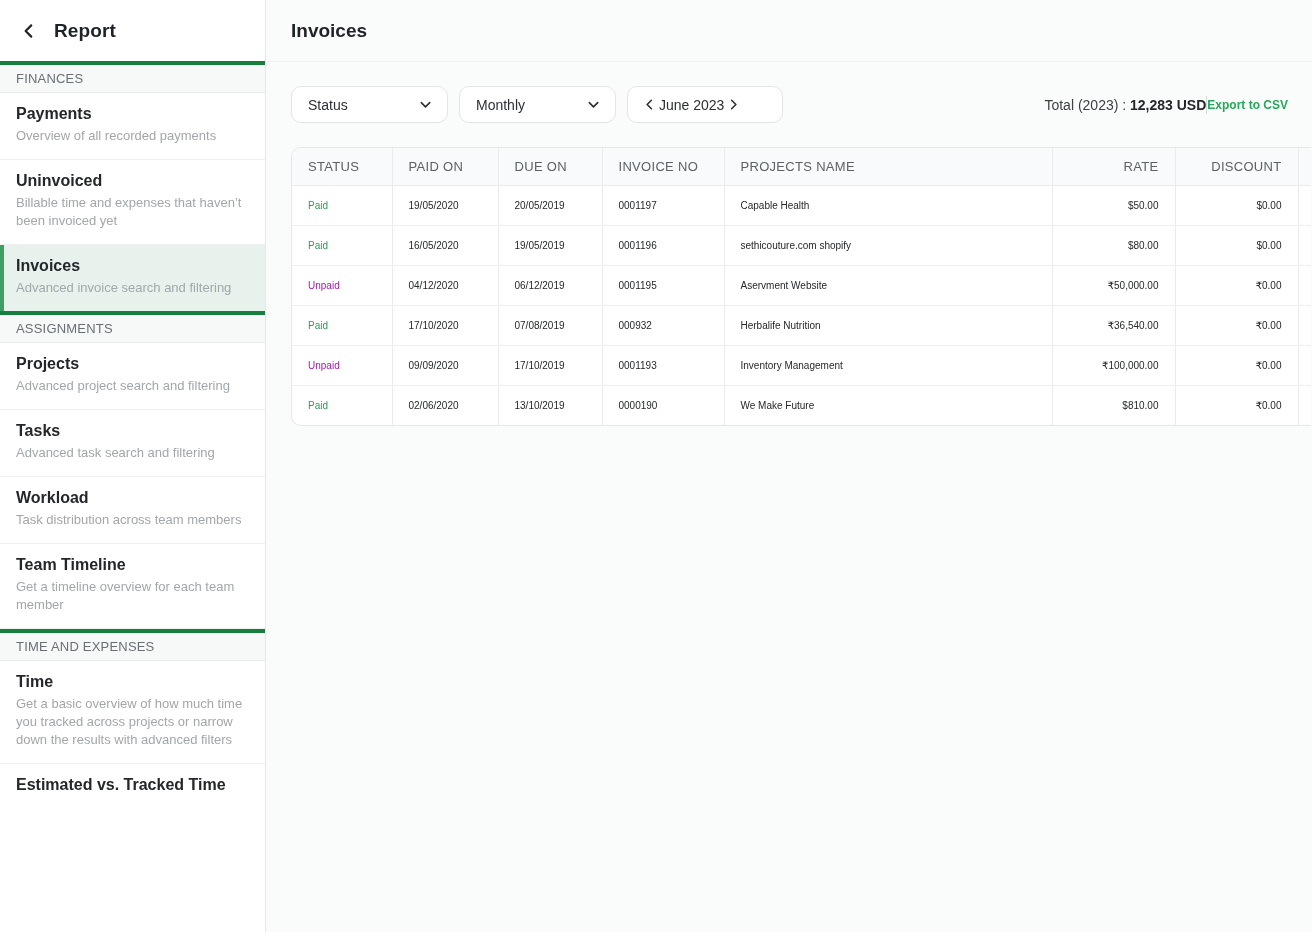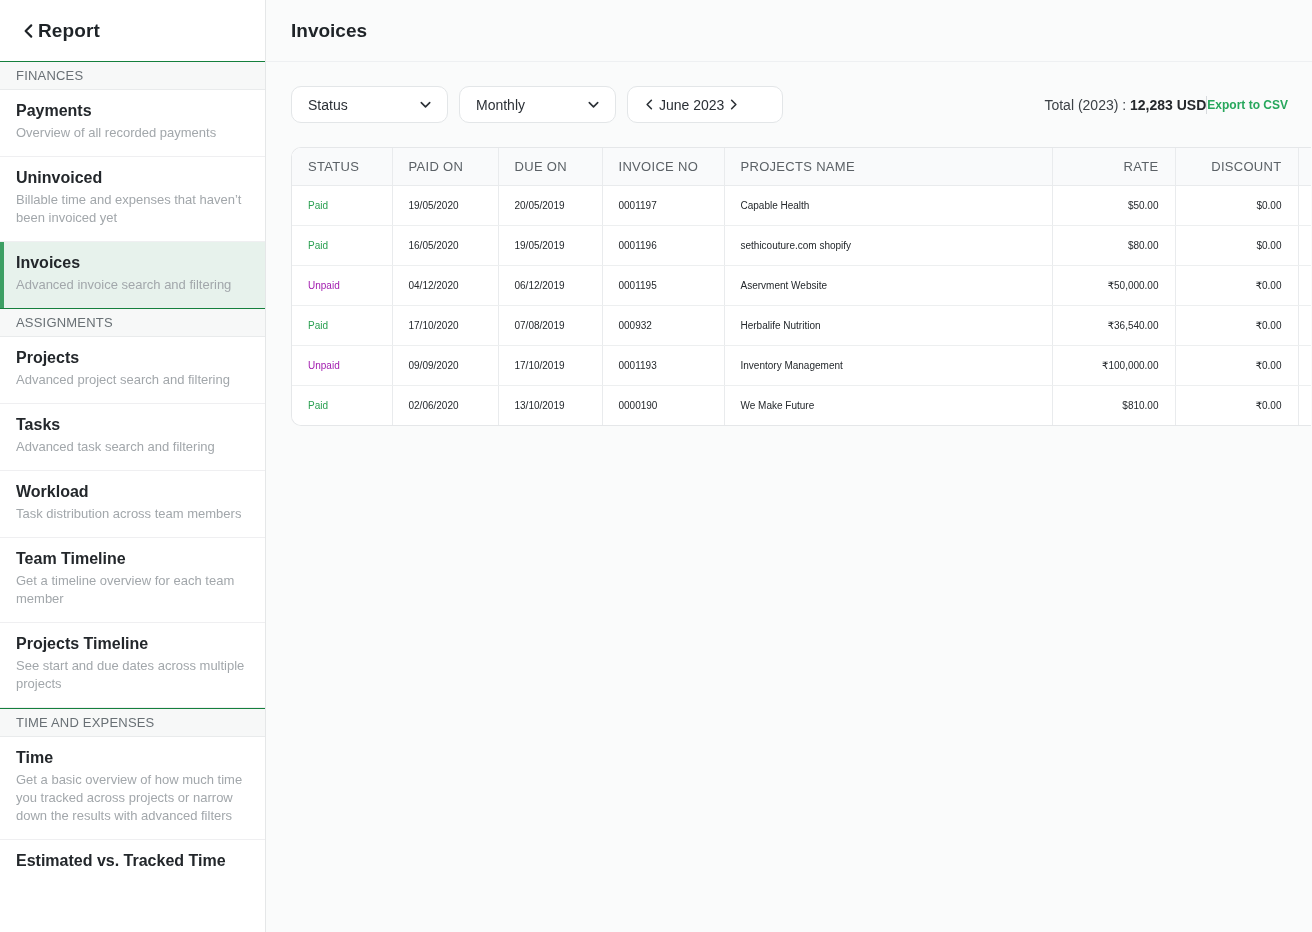--- a/index.html
+++ b/index.html
@@ -2,24 +2,24 @@
 <html><head>
 <meta charset="utf-8">
 <style>
   * { margin:0; padding:0; box-sizing:border-box; }
   html,body { width:1312px; height:932px; overflow:hidden; background:#fff;
     font-family:"Liberation Sans","DejaVu Sans",sans-serif; }
 
   
   .sidebar { position:absolute; left:0; top:0; width:266px; height:932px;
     background:#fff; border-right:1px solid #e5e7e8; overflow:hidden; }
-  .sidebar-header { height:61px; display:flex; align-items:center; padding:0 16px 0 20px; gap:0; }
+  .sidebar-header { height:61px; display:flex; align-items:center; padding:0 16px 0 20px; gap:16px; }
   .back-btn { display:flex; align-items:center; cursor:pointer; }
   .sidebar-title { font-size:19px; font-weight:700; color:#1e2327; letter-spacing:.1px; }
-  .section-bar { background:#f7f8f8; border-top:1px solid #15803d; border-bottom:1px solid #e9ebec;
+  .section-bar { background:#f7f8f8; border-top:4px solid #15803d; border-bottom:1px solid #e9ebec;
     padding:6px 16px; font-size:13px; color:#697075; letter-spacing:.2px; }
   .side-item { padding:12px 16px 14px 16px; cursor:pointer; border-bottom:1px solid #efeff1; }
   .side-item:last-child { border-bottom:none; }
   .side-item .ttl { font-size:16px; font-weight:600; color:#23272b; margin-bottom:4px; }
   .side-item .dsc { font-size:13px; color:#a2a7ab; line-height:18px; max-width:232px; }
   .side-item.active { background:#e7f2ec; box-shadow:inset 4px 0 0 #3c9f63; border-bottom:none; }
 
   
   .main { position:absolute; left:266px; top:0; right:0; height:932px; background:#fafbfb; }
   .main-header { height:62px; display:flex; align-items:center; padding:0 24px 0 25px;
@@ -97,24 +97,20 @@
     <div class="dsc">Advanced task search and filtering</div>
   </div>
   <div class="side-item">
     <div class="ttl">Workload</div>
     <div class="dsc">Task distribution across team members</div>
   </div>
   <div class="side-item">
     <div class="ttl">Team Timeline</div>
     <div class="dsc">Get a timeline overview for each team member</div>
   </div>
-  <div class="side-item">
-    <div class="ttl">Projects Timeline</div>
-    <div class="dsc">See start and due dates across multiple projects</div>
-  </div>
 
   <div class="section-bar">TIME AND EXPENSES</div>
 
   <div class="side-item">
     <div class="ttl">Time</div>
     <div class="dsc">Get a basic overview of how much time you tracked across projects or narrow down the results with advanced filters</div>
   </div>
   <div class="side-item">
     <div class="ttl">Estimated vs. Tracked Time</div>
   </div>

